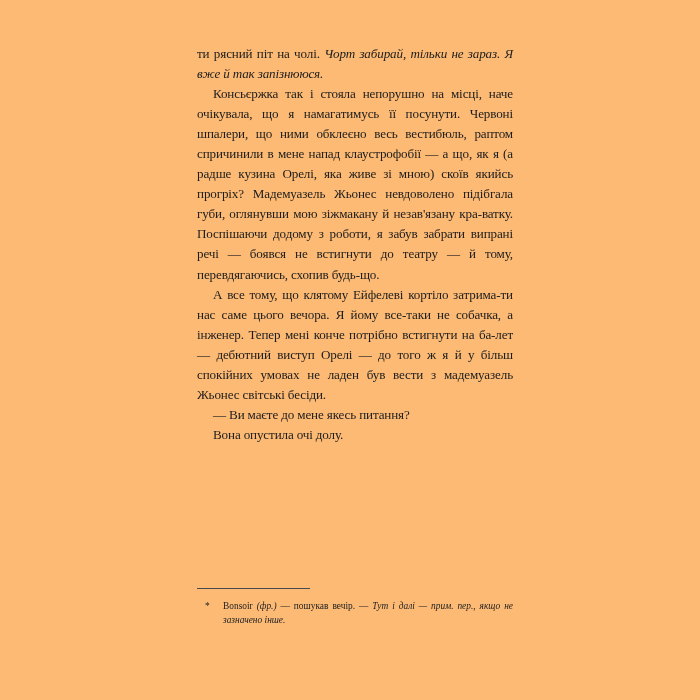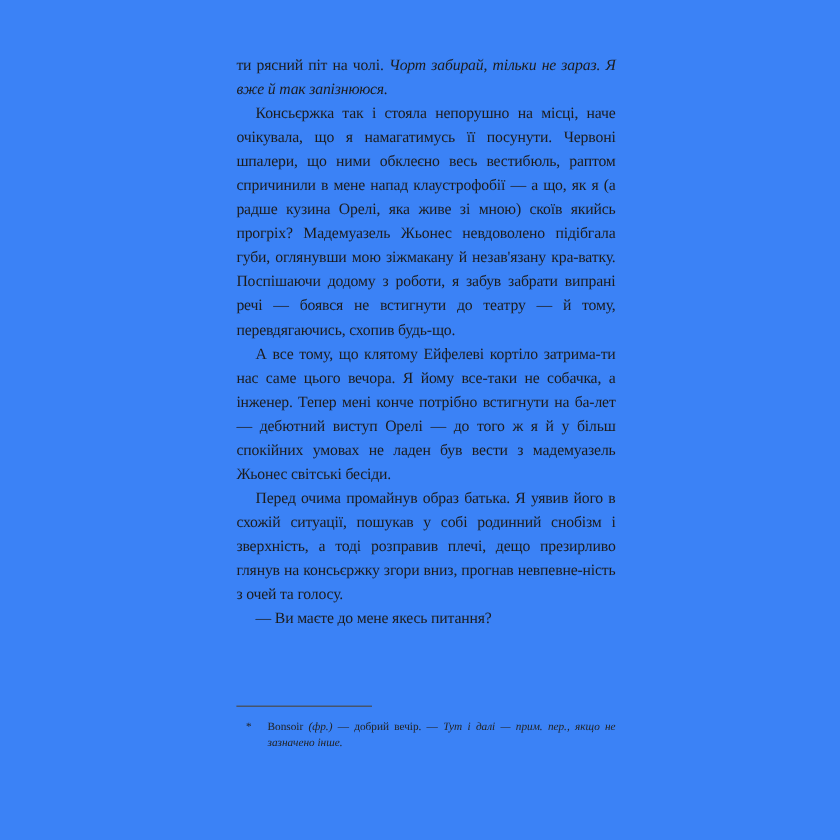--- a/index.html
+++ b/index.html
@@ -13,21 +13,21 @@
     overflow: hidden;
     font-family: "Liberation Serif", "DejaVu Serif", serif;
     color: #1c1c1c;
     -webkit-font-smoothing: antialiased;
   }
 
   .page {
     position: relative;
     width: 700px;
     height: 700px;
-    background: #3b82f6;
+    background: #fdba74;
   }
 
   .text-block {
     position: absolute;
     left: 197px;
     top: 44px;
     width: 316px;
   }
 
   .para {
@@ -109,30 +109,30 @@
 
     <p class="para cont">
       <span>ти рясний піт на чолі. </span><span class="it">Чорт забирай, тільки не зараз. Я вже й так запізнююся.</span>
     </p>
 
 
     <p class="para indent">Консьєржка так і стояла непорушно на місці, наче очікувала, що я намагатимусь її посунути. Червоні шпалери, що ними обклеєно весь вестибюль, раптом спричинили в мене напад клаустрофобії — а що, як я (а радше кузина Орелі, яка живе зі мною) скоїв якийсь прогріх? Мадемуазель Жьонес невдоволено підібгала губи, оглянувши мою зіжмакану й незав'язану кра-ватку. Поспішаючи додому з роботи, я забув забрати випрані речі — боявся не встигнути до театру — й тому, перевдягаючись, схопив будь-що.</p>
 
     <p class="para indent">А все тому, що клятому Ейфелеві кортіло затрима-ти нас саме цього вечора. Я йому все-таки не собачка, а інженер. Тепер мені конче потрібно встигнути на ба-лет — дебютний виступ Орелі — до того ж я й у більш спокійних умовах не ладен був вести з мадемуазель Жьонес світські бесіди.</p>
 
-    <p class="para indent">Перед очима промайнув образ батька. Я уявив його в схожій ситуації, пошукав у собі родинний снобізм і зверхність, а тоді розправив плечі, дещо презирливо глянув на консьєржку згори вниз, прогнав невпевне-ність з очей та голосу.</p>
 
     <p class="para indent">— Ви маєте до мене якесь питання?</p>
 
+    <p class="para indent">Вона опустила очі долу.</p>
 
 
 
   </div>
 
   <div class="footnote-zone">
     <hr class="fn-rule">
     <div class="fn-body">
-      <span class="fn-marker">*</span><span>Bonsoir </span><span class="it">(фр.)</span><span> — добрий вечір. — </span><span class="it">Тут і далі — прим. пер., якщо не зазначено інше.</span>
+      <span class="fn-marker">*</span><span>Bonsoir </span><span class="it">(фр.)</span><span> — пошукав вечір. — </span><span class="it">Тут і далі — прим. пер., якщо не зазначено інше.</span>
     </div>
   </div>
 
 
 </div>
 
 </body></html>

